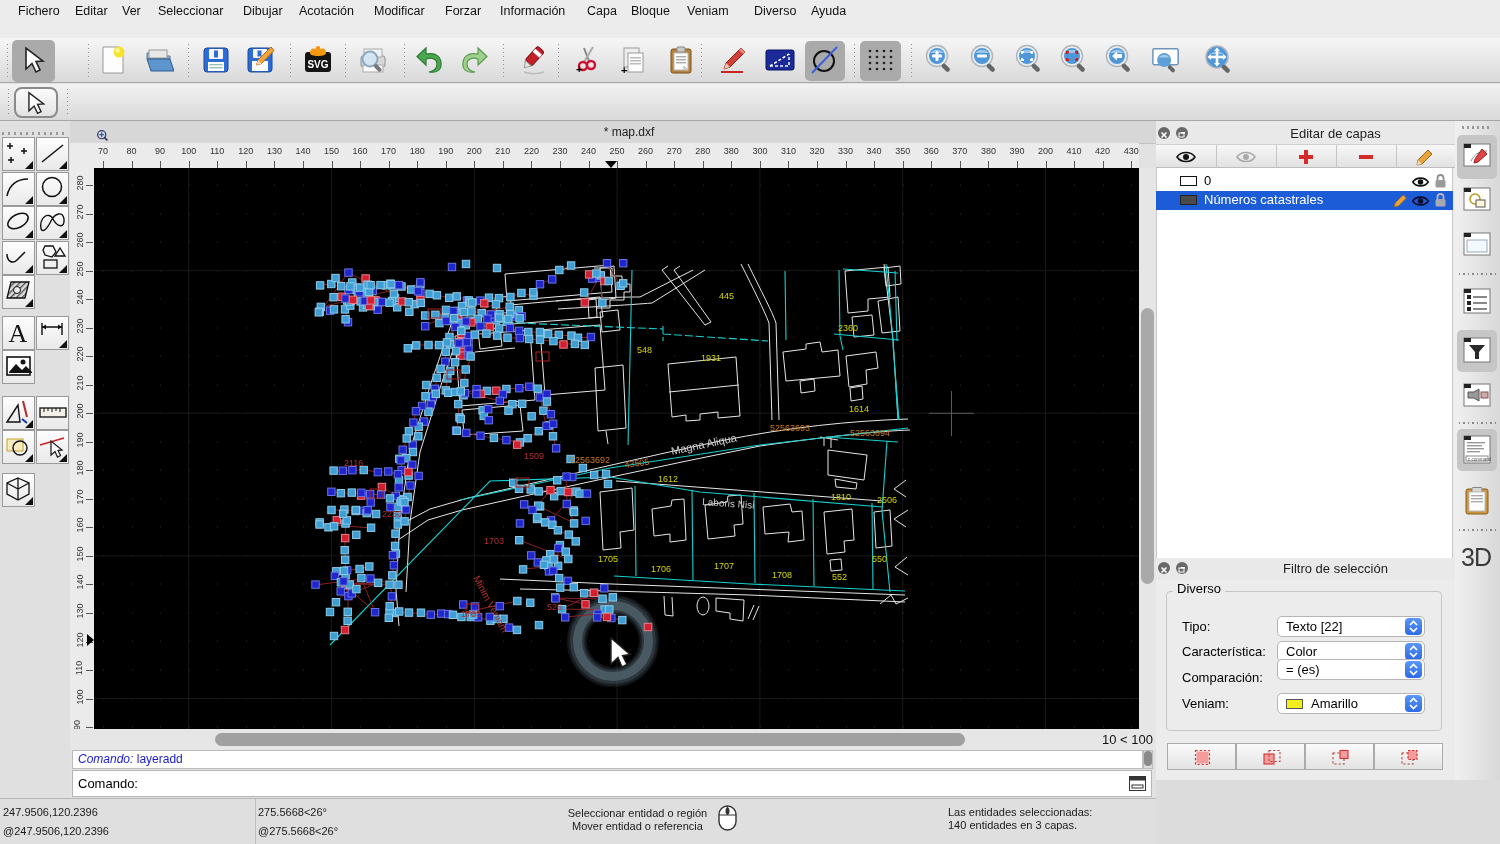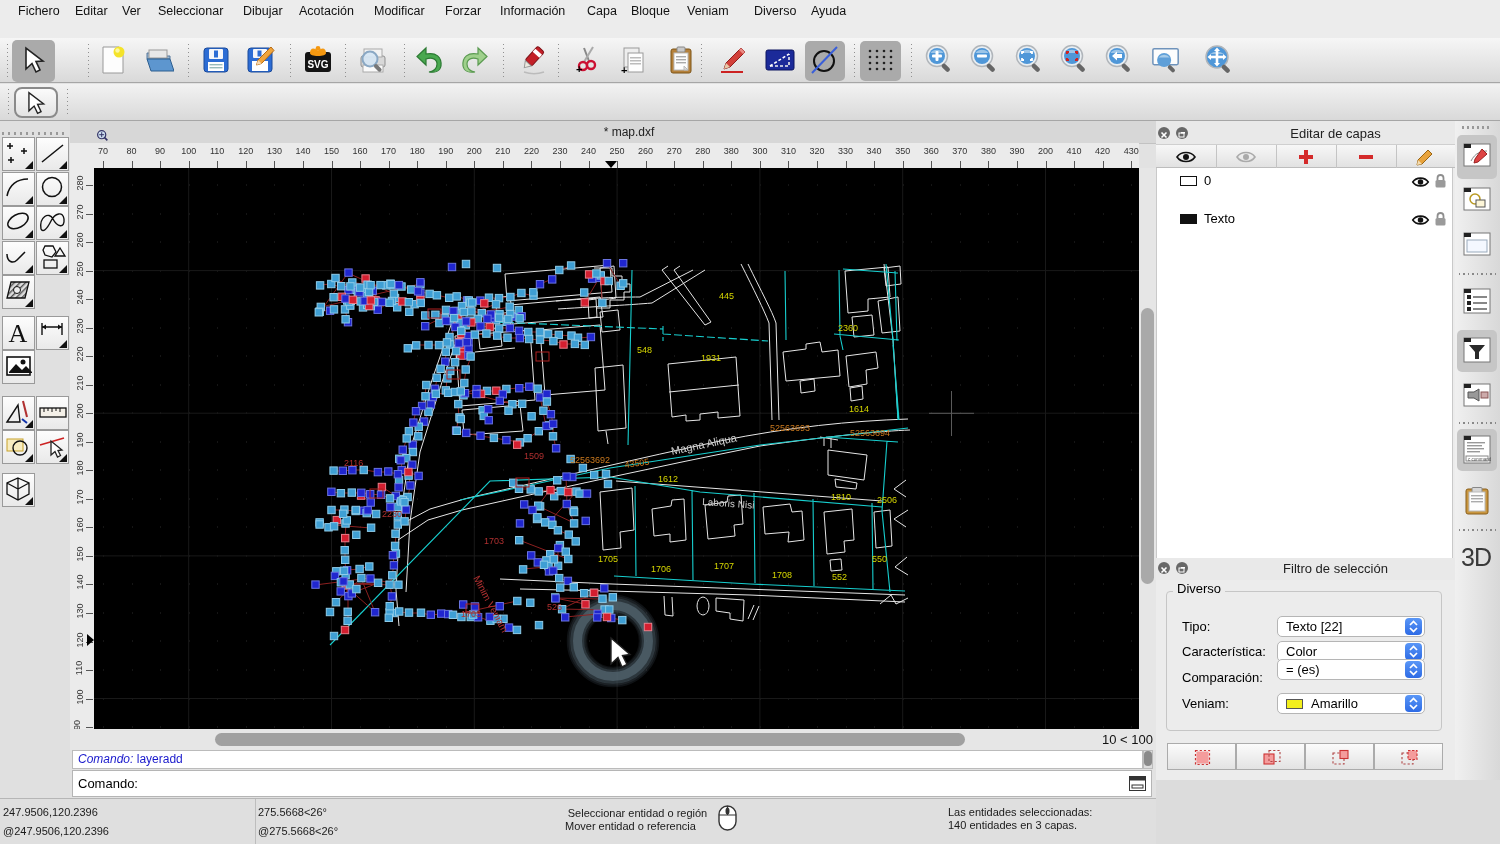--- a/index.html
+++ b/index.html
@@ -1061,21 +1061,21 @@
       <rect x="0.5" y="0.5" width="16" height="4" fill="#333"></rect>
       <rect x="3" y="9" width="11" height="3" fill="none" stroke="#333"></rect>
     </svg></div>
 <div id="statusbar">
 <div class="abs" style="left:3px;top:7px">247.9506,120.2396</div>
     <div class="abs" style="left:3px;top:26px">@247.9506,120.2396</div>
 <div class="abs" style="left:255px;top:0;width:1px;height:46px;background:#bdbdbd"></div>
 <div class="abs" style="left:258px;top:7px">275.5668&lt;26°</div>
     <div class="abs" style="left:258px;top:26px">@275.5668&lt;26°</div>
 <div class="abs" style="left:565px;top:8px;width:145px;text-align:center">Seleccionar entidad o región</div>
-<div class="abs" style="left:565px;top:21px;width:145px;text-align:left">Mover entidad o referencia</div>
+<div class="abs" style="left:565px;top:21px;width:145px;text-align:center">Mover entidad o referencia</div>
 <svg class="abs" style="left:718px;top:6px" width="19" height="26" viewBox="0 0 19 26">
       <rect x="1" y="1" width="17" height="24" rx="8.5" fill="#fff" stroke="#333" stroke-width="1.4"></rect>
       <path d="M1,10 h17 M9.5,1 v9" stroke="#333" stroke-width="1.2"></path>
       <ellipse cx="9.5" cy="6" rx="2" ry="3.5" fill="#333"></ellipse>
     </svg>
 <div class="abs" style="left:948px;top:7px">Las entidades seleccionadas:</div>
     <div class="abs" style="left:948px;top:20px">140 entidades en 3 capas.</div>
 </div>
 <div id="rightdock">
 <div class="abs" style="left:0;top:0;width:299px;height:23px;background:#e9e9e9"></div>
@@ -1117,30 +1117,33 @@
       <span style="position:absolute;left:48px;top:1px">0</span>
 <svg class="abs" style="left:255px;top:3px" width="19" height="14" viewBox="0 0 22 16">
         <path d="M2,8 C6,2 16,2 20,8 C16,14 6,14 2,8 Z" fill="none" stroke="#111" stroke-width="1.8"></path>
         <circle cx="11" cy="8" r="3.2" fill="#111"></circle>
       </svg>
 <svg class="abs" style="left:278px;top:1px" width="13" height="16" viewBox="0 0 13 16">
         <path d="M3.5,7 V5 a3,3 0 0 1 6,0 V7" fill="none" stroke="#8e8e8e" stroke-width="1.8"></path>
         <rect x="1.5" y="7" width="10" height="7.5" rx="1.5" fill="#9a9a9a"></rect>
       </svg>
     </div>
-<div class="lrow" style="left:0;top:89px">
-      <div class="sw" style="background:#111;border:1.5px solid #111"></div>
-      <span style="position:absolute;left:48px;top:1px">Texto</span>
+<div class="lrow" style="left:0;top:70px;background:#1c5dd7;color:#fff">
+      <div class="sw" style="background:#4a4a4a;border:1.5px solid #222"></div>
+      <span style="position:absolute;left:48px;top:1px">Números catastrales</span>
+<svg class="abs" style="left:236px;top:2px" width="16" height="15" viewBox="0 0 20 18">
+        <path d="M14,2 L18,6 L8,16 L3,17 L4,12 Z" fill="#e8a33c" stroke="#9a6410" stroke-width="1"></path>
+      </svg>
 <svg class="abs" style="left:255px;top:3px" width="19" height="14" viewBox="0 0 22 16">
-        <path d="M2,8 C6,2 16,2 20,8 C16,14 6,14 2,8 Z" fill="none" stroke="#111" stroke-width="1.8"></path>
-        <circle cx="11" cy="8" r="3.2" fill="#111"></circle>
+        <path d="M2,8 C6,2 16,2 20,8 C16,14 6,14 2,8 Z" fill="none" stroke="#0a0a2a" stroke-width="1.8"></path>
+        <circle cx="11" cy="8" r="3.2" fill="#0a0a2a"></circle>
       </svg>
 <svg class="abs" style="left:278px;top:1px" width="13" height="16" viewBox="0 0 13 16">
-        <path d="M3.5,7 V5 a3,3 0 0 1 6,0 V7" fill="none" stroke="#8e8e8e" stroke-width="1.8"></path>
-        <rect x="1.5" y="7" width="10" height="7.5" rx="1.5" fill="#9a9a9a"></rect>
+        <path d="M3.5,7 V5 a3,3 0 0 1 6,0 V7" fill="none" stroke="#b5b5c5" stroke-width="1.8"></path>
+        <rect x="1.5" y="7" width="10" height="7.5" rx="1.5" fill="#a8a8b2"></rect>
       </svg>
     </div>
 </div>
 <div id="filterpanel">
 <div class="abs" style="left:1156px;top:558px;width:299px;height:22px;background:#e9e9e9">
 <div class="cbtn" style="left:2px;top:4px"><svg width="12" height="12" viewBox="0 0 12 12">
           <path d="M3.5,3.5 L8.5,8.5 M8.5,3.5 L3.5,8.5" stroke="#fff" stroke-width="1.6"></path>
         </svg></div>
 <div class="cbtn" style="left:20px;top:4px"><svg width="12" height="12" viewBox="0 0 12 12">
           <rect x="3" y="4" width="5" height="4" fill="none" stroke="#fff"></rect>

